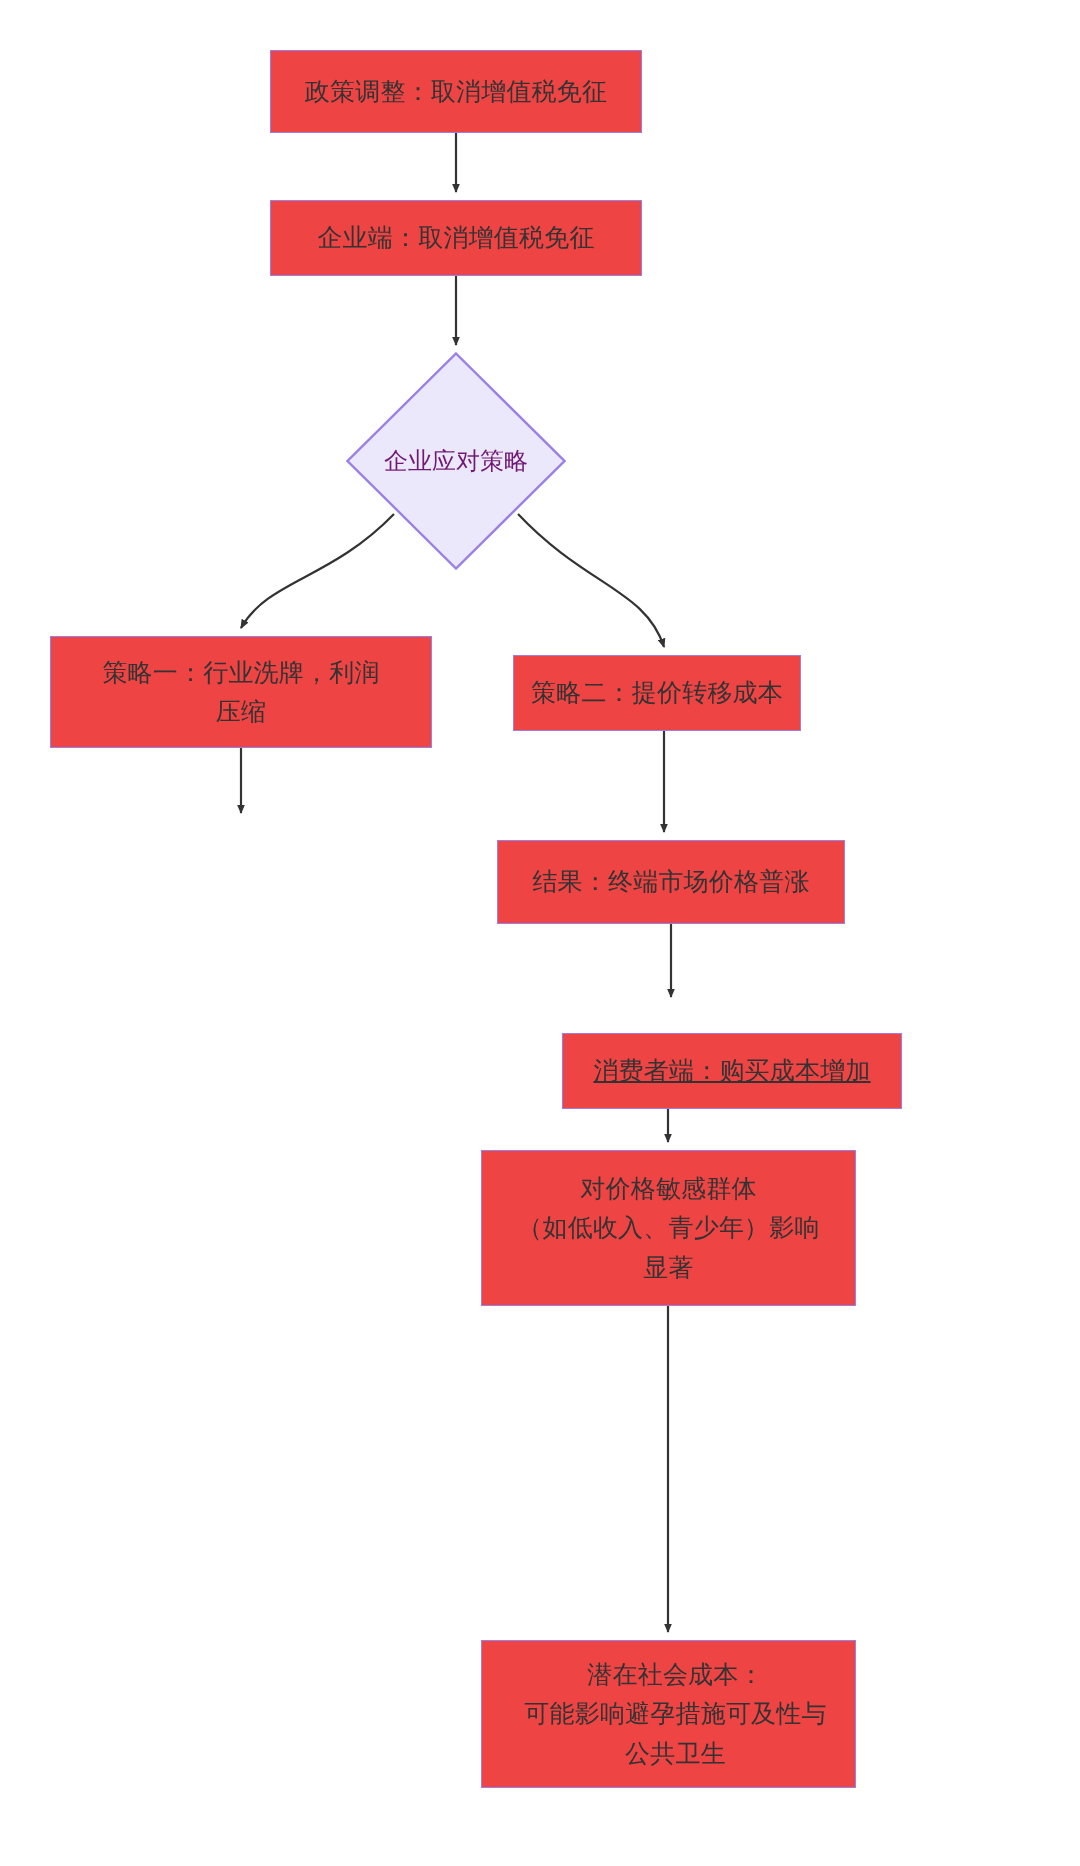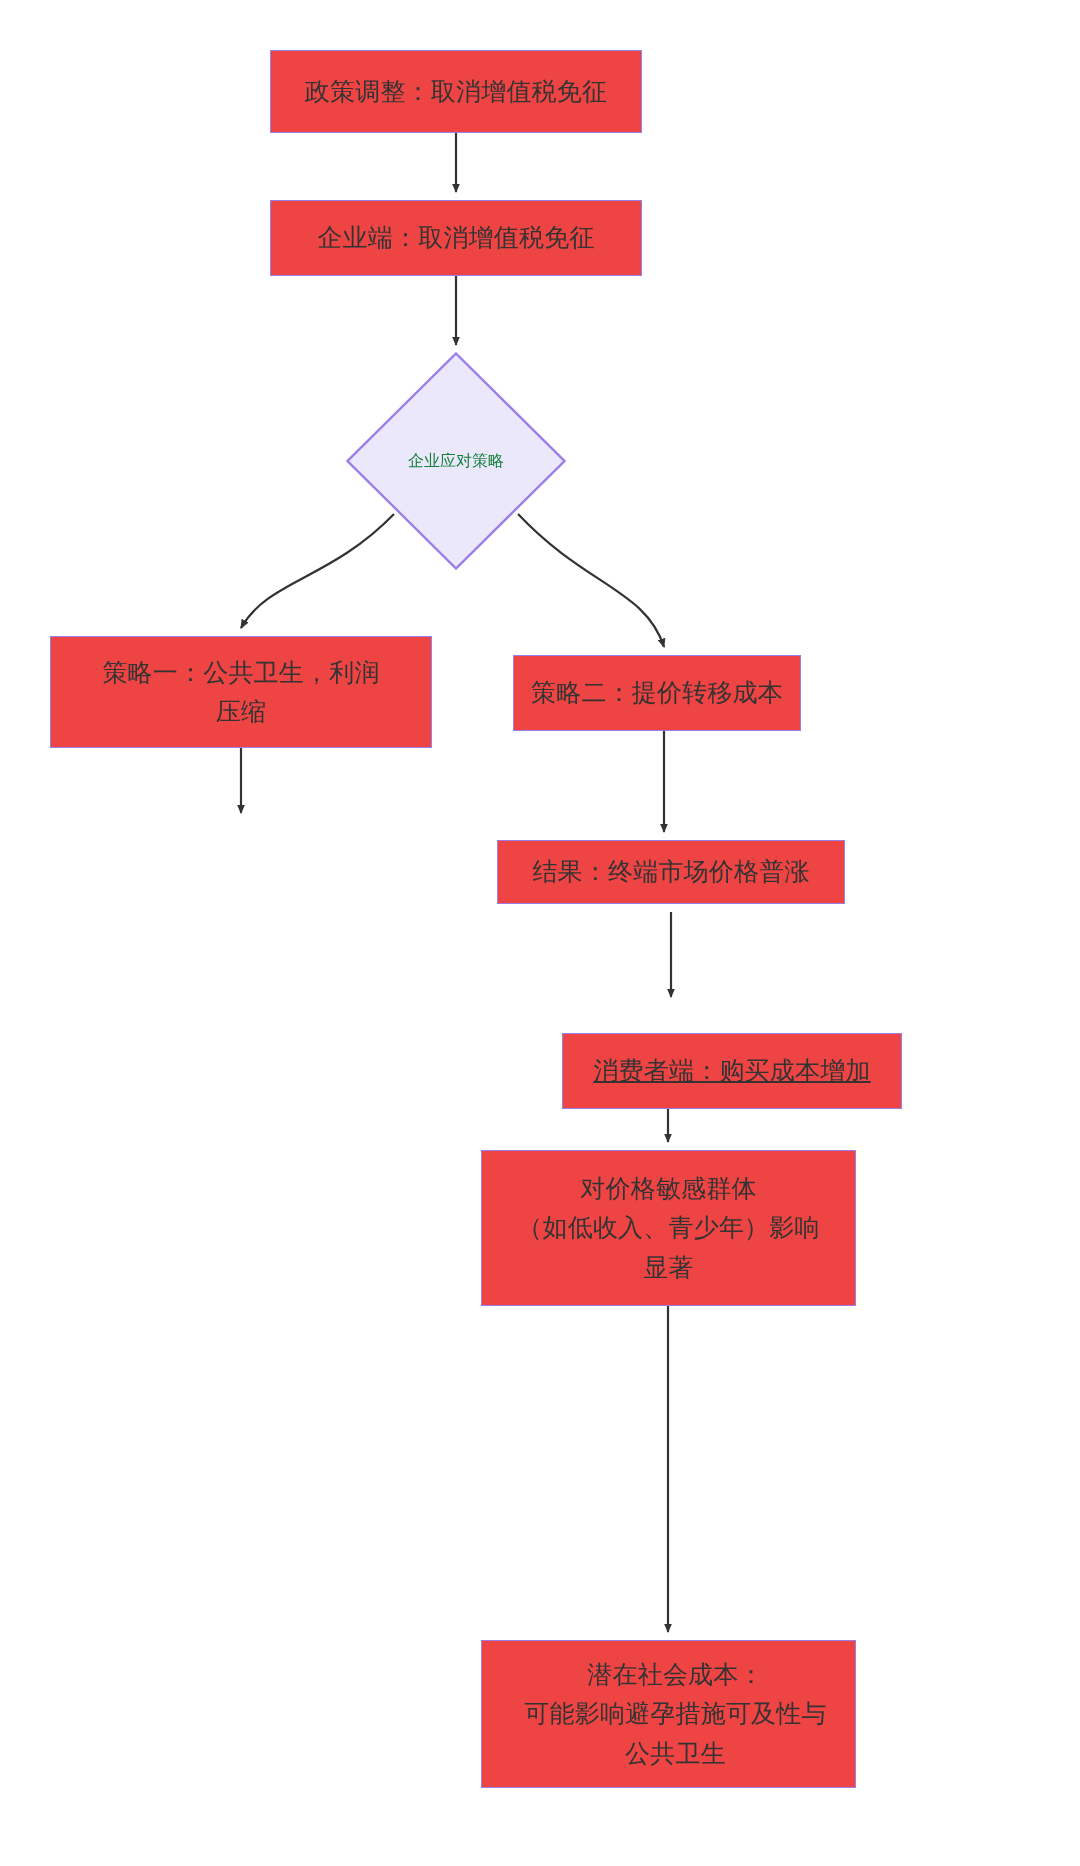--- a/index.html
+++ b/index.html
@@ -50,22 +50,22 @@
     justify-content: center;
   }
   .node-diamond .diamond-shape {
     position: absolute;
     left: 0; top: 0;
     width: 100%;
     height: 100%;
   }
   .node-diamond .diamond-label {
     position: relative;
-    color: #15803d;
-    font-size: 16px;
+    color: #701a75;
+    font-size: 24px;
     line-height: 1.5;
     text-align: center;
     white-space: pre-line;
     z-index: 2;
   }
 </style>
 </head>
 <body>
 
 <div id="canvas">
@@ -100,27 +100,27 @@
 
   <div class="node" style="left:270px; top:200px; width:372px; height:76px;">企业端：取消增值税免征</div>
 
   <div class="node-diamond" style="left:346px; top:352px; width:220px; height:218px;">
     <svg class="diamond-shape" viewBox="0 0 220 218" preserveAspectRatio="none" xmlns="http://www.w3.org/2000/svg">
       <polygon points="110,1.5 218.5,109 110,216.5 1.5,109" fill="#ECE8FB" stroke="#9B7FE8" stroke-width="2.4"></polygon>
     </svg>
     <span class="diamond-label">企业应对策略</span>
   </div>
 
-  <div class="node" style="left:50px; top:636px; width:382px; height:112px;">策略一：公共卫生，利润
+  <div class="node" style="left:50px; top:636px; width:382px; height:112px;">策略一：行业洗牌，利润
 压缩</div>
 
   <div class="node" style="left:513px; top:655px; width:288px; height:76px;">策略二：提价转移成本</div>
 
 
-  <div class="node" style="left:497px; top:840px; width:348px; height:64px;">结果：终端市场价格普涨</div>
+  <div class="node" style="left:497px; top:840px; width:348px; height:84px;">结果：终端市场价格普涨</div>
 
   <div class="node" style="left:562px; top:1033px; width:340px; height:76px;text-decoration:underline;">消费者端：购买成本增加</div>
 
   <div class="node" style="left:481px; top:1150px; width:375px; height:156px;">对价格敏感群体
 （如低收入、青少年）影响
 显著</div>
 
   <div class="node" style="left:481px; top:1640px; width:375px; height:148px;padding-left:24px;">潜在社会成本：
 可能影响避孕措施可及性与
 公共卫生</div>

